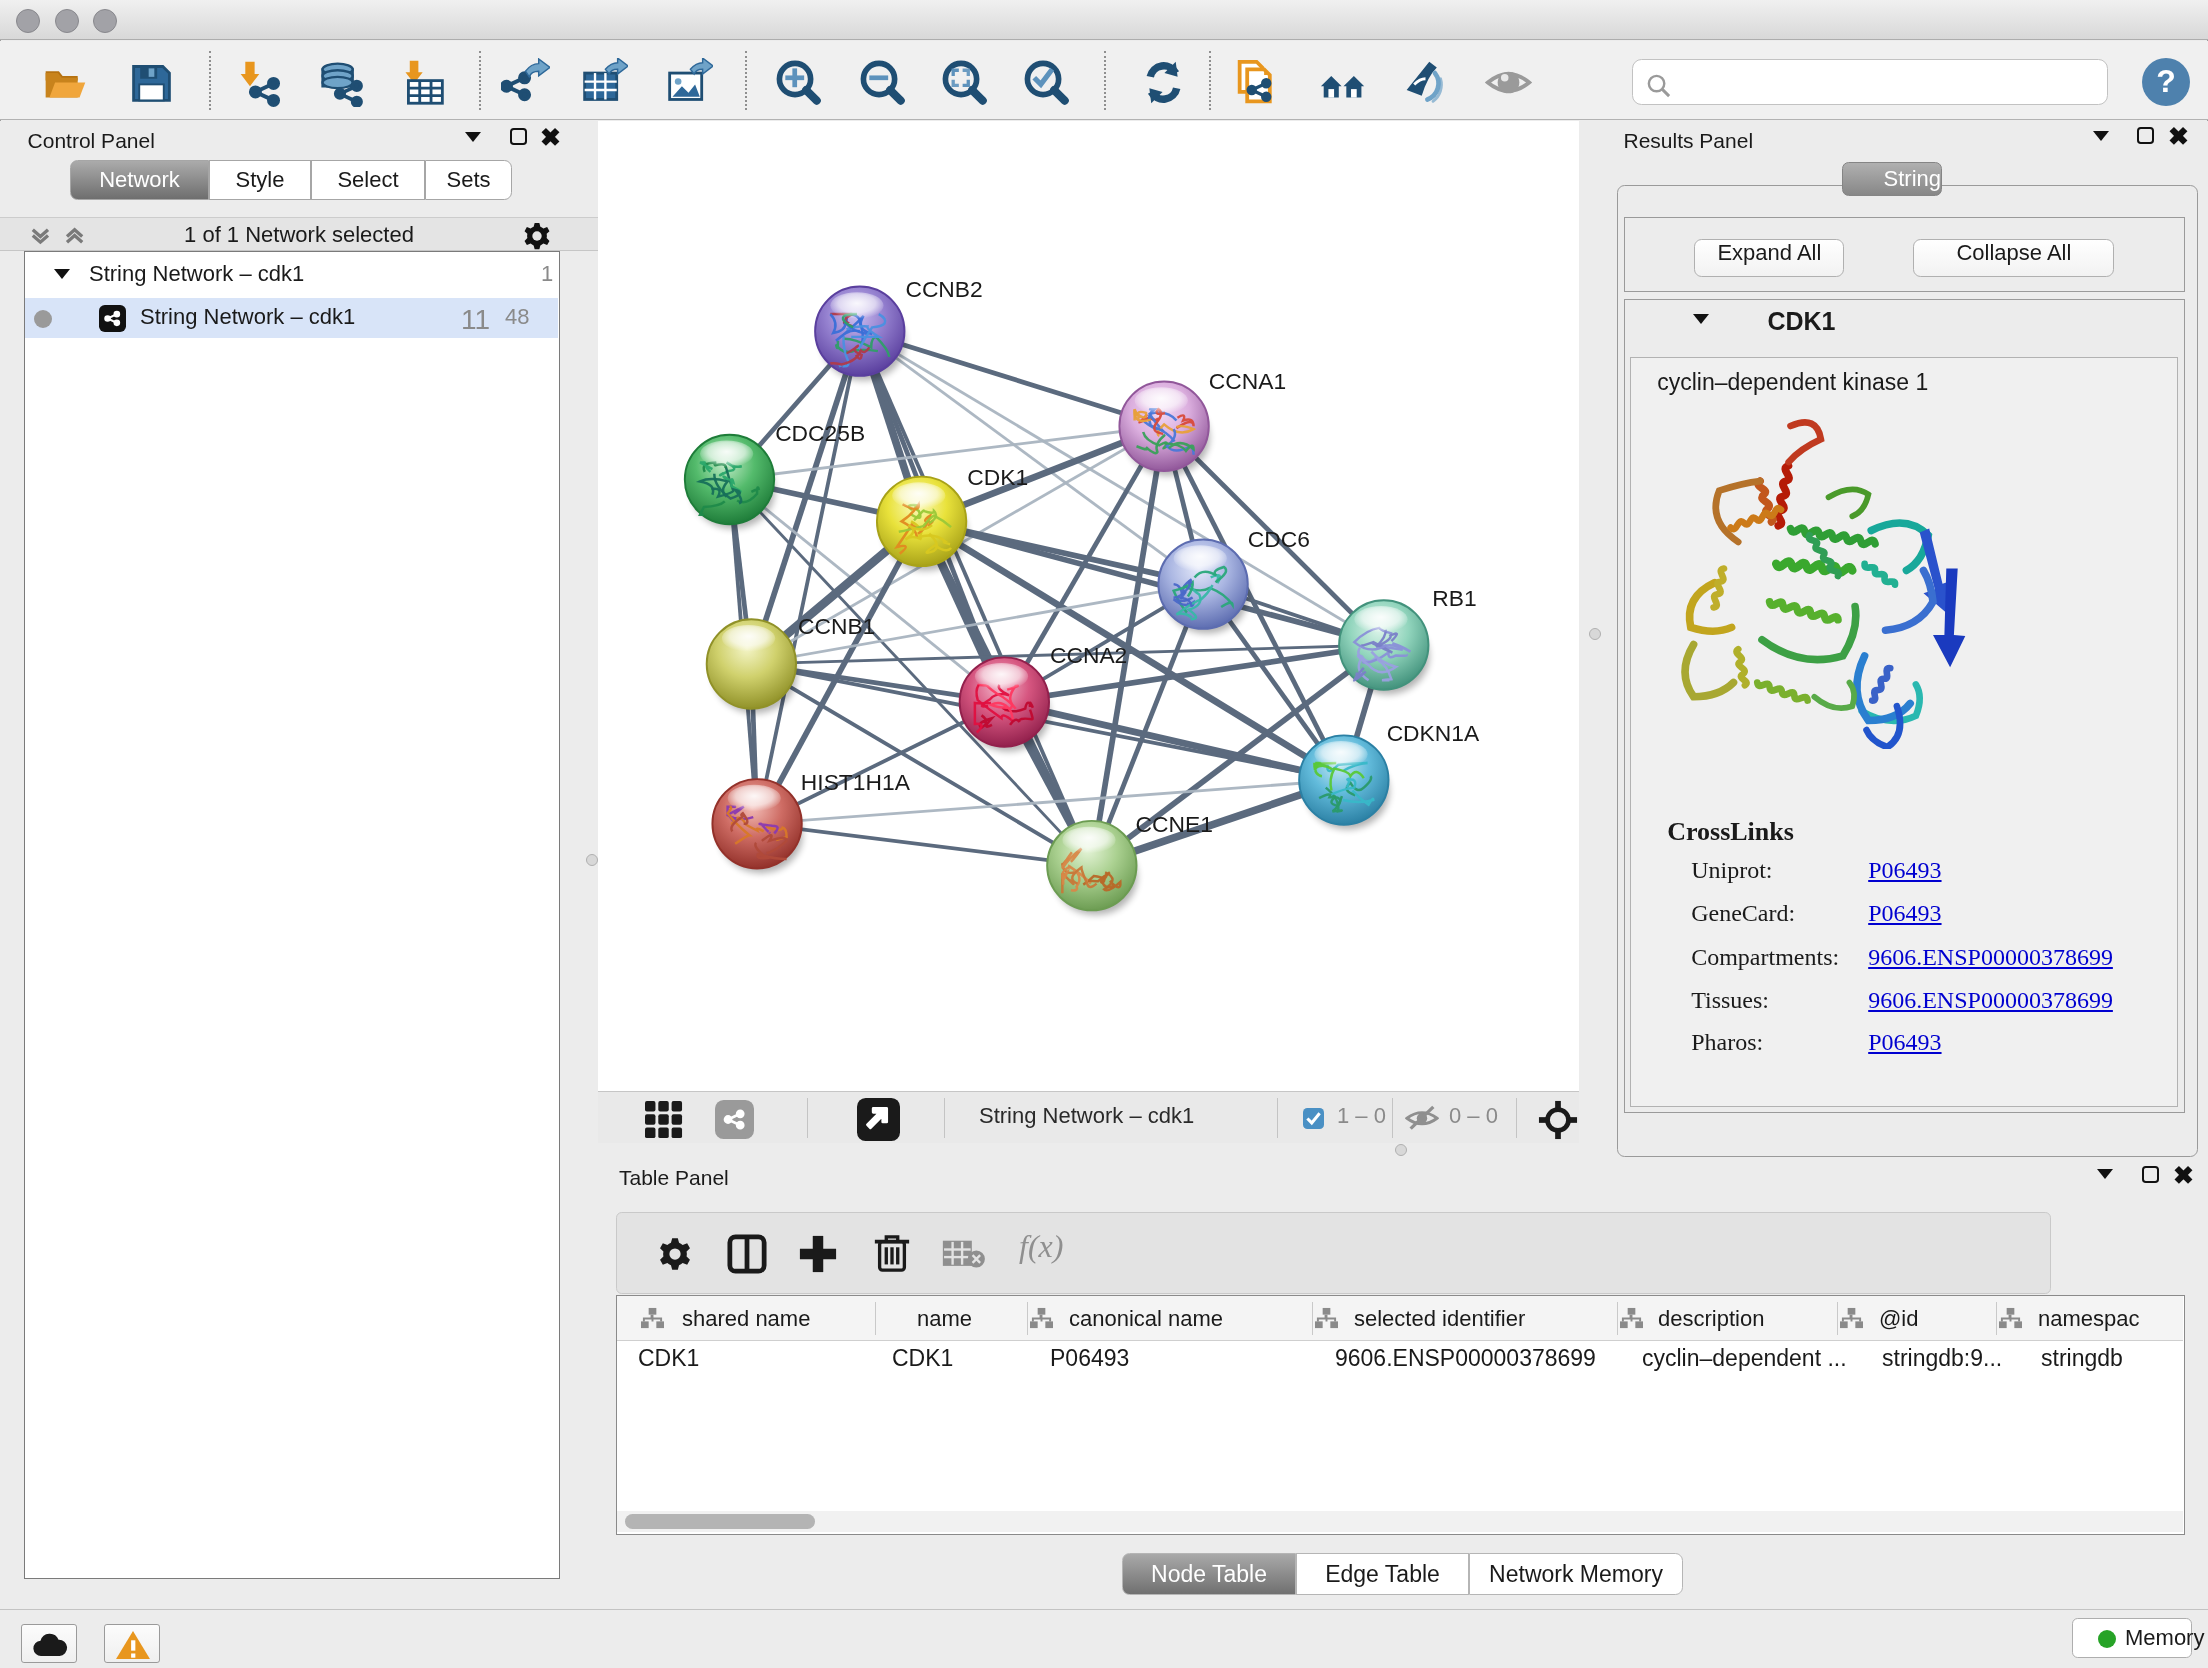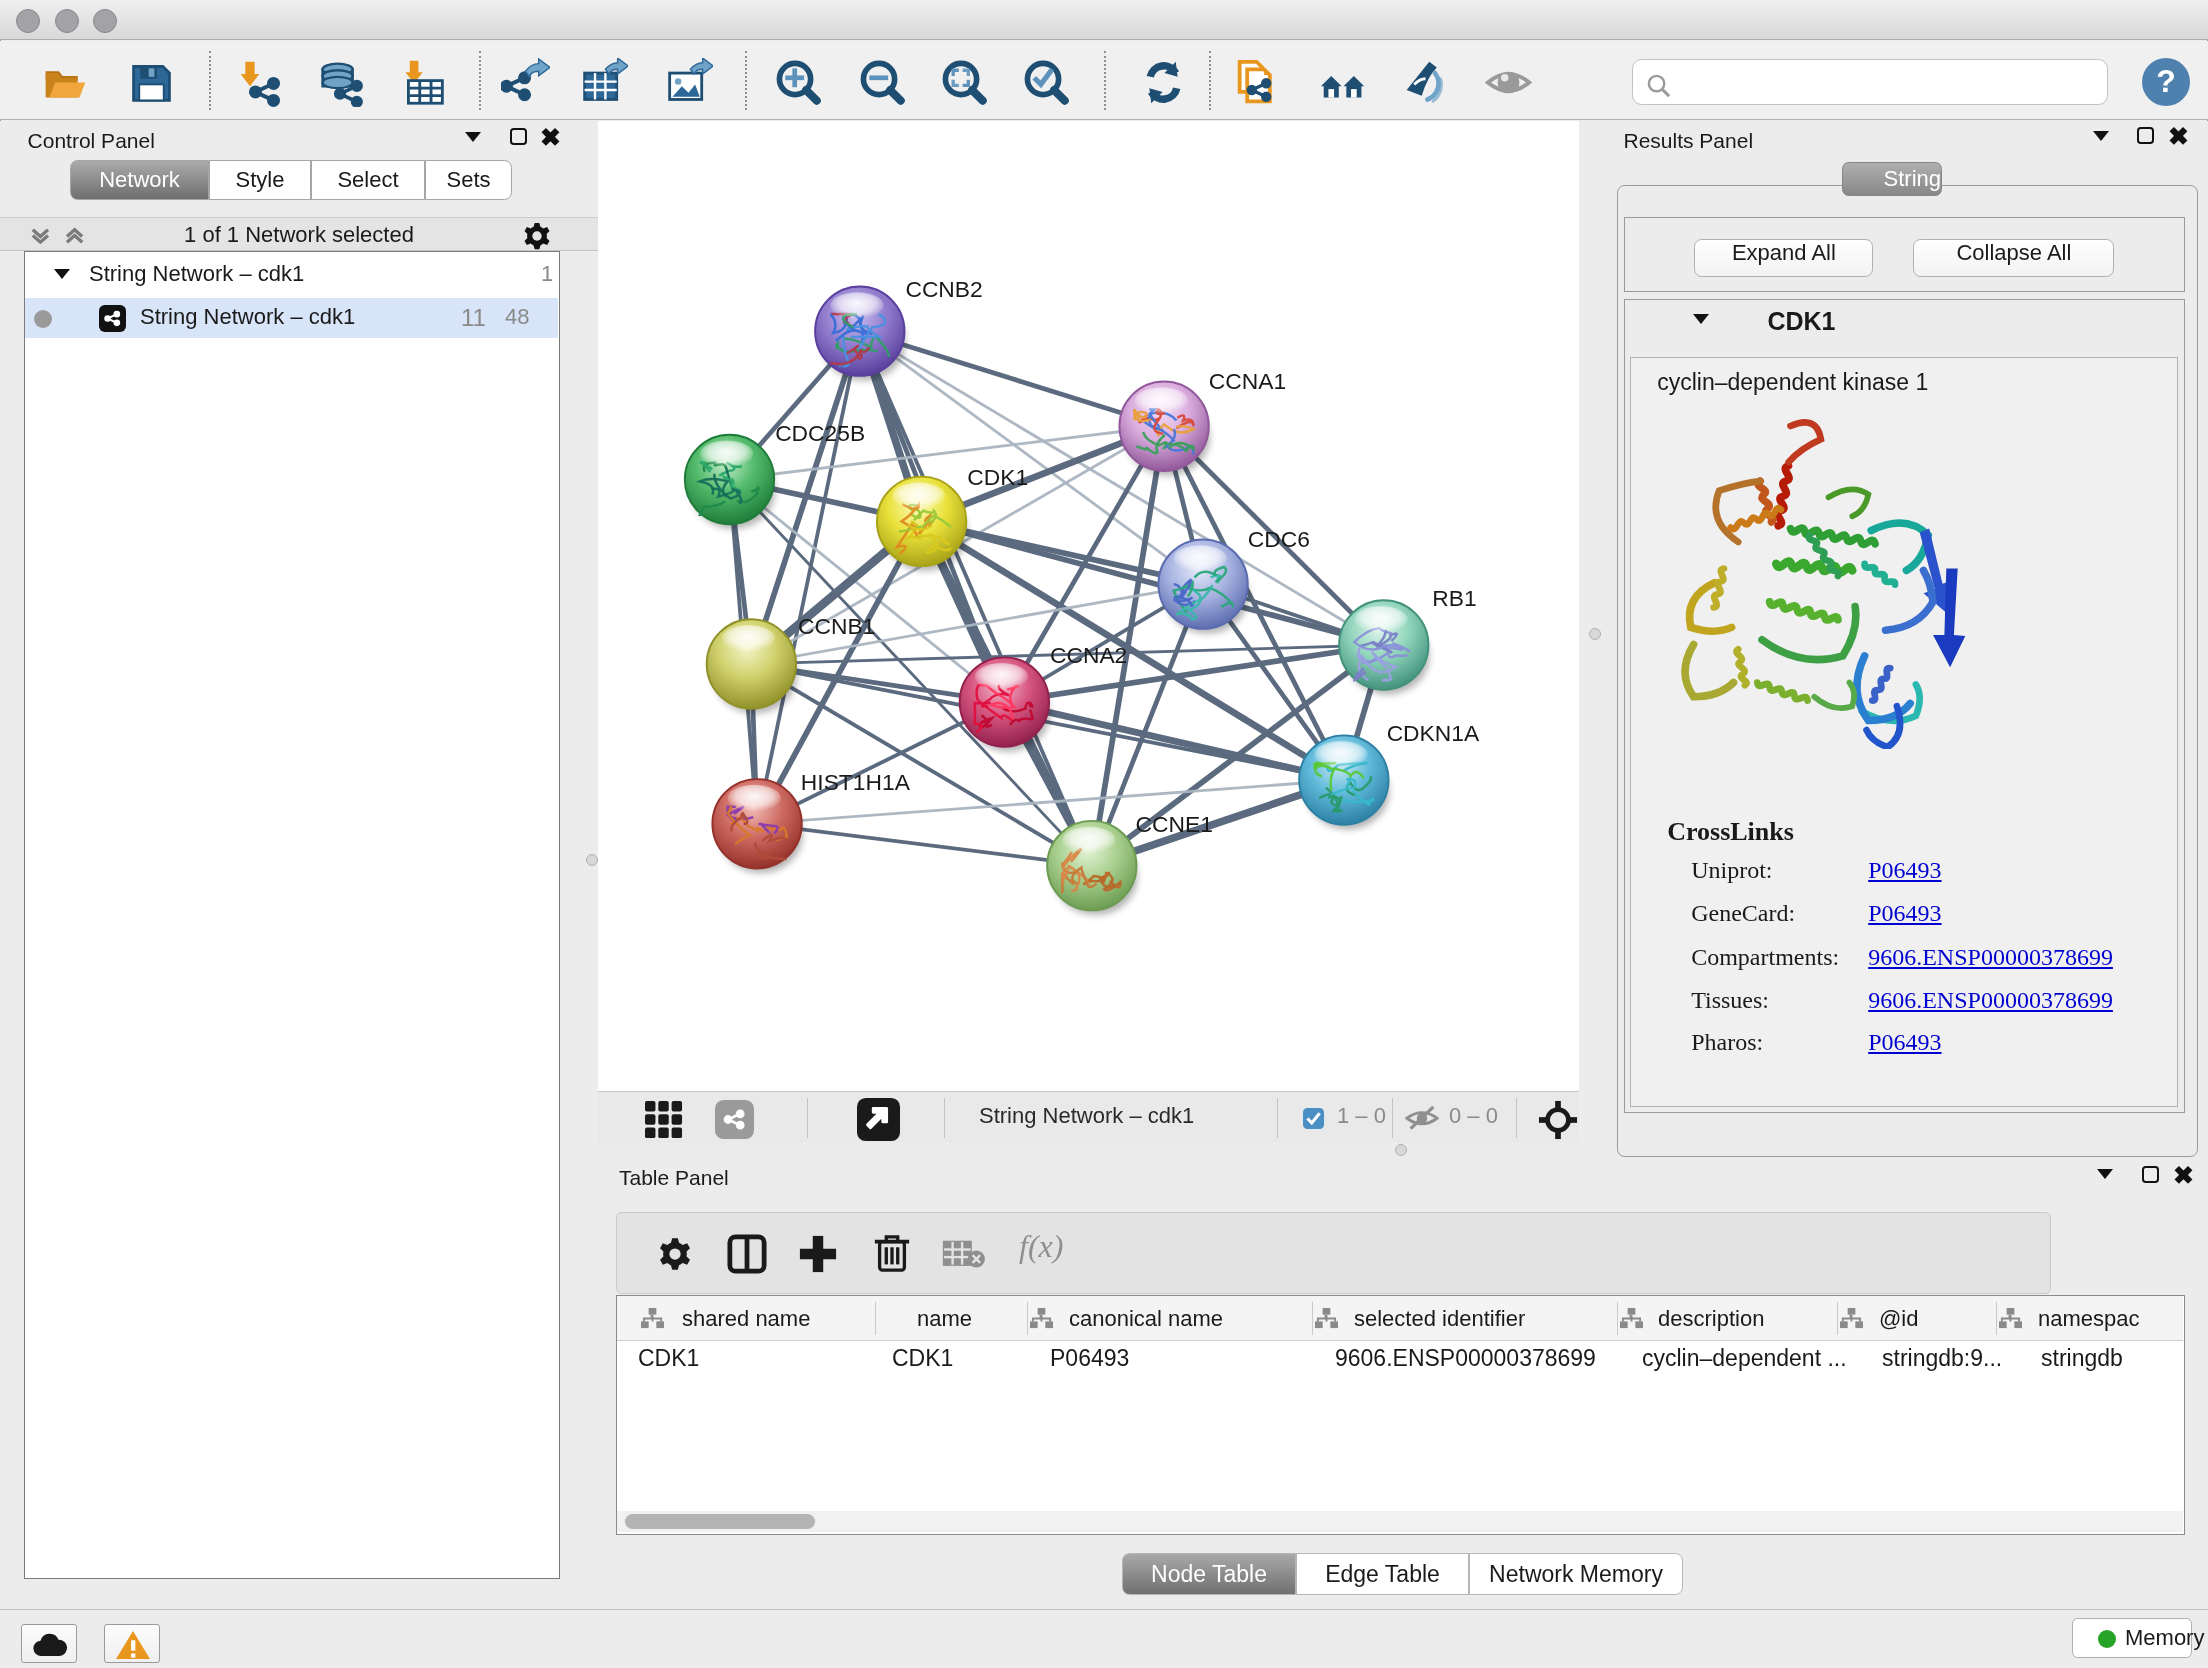--- a/index.html
+++ b/index.html
@@ -294,21 +294,21 @@
           <rect x="0" y="0" width="28" height="28" rx="6" fill="#111"></rect>
           <g stroke="#fff" stroke-width="2.1" fill="#fff">
             <line x1="18.5" y1="9.5" x2="8.899999999999999" y2="14"></line>
             <line x1="8.899999999999999" y1="14" x2="18.5" y2="18.5"></line>
             <circle cx="18.5" cy="9.5" r="2.4"></circle>
             <circle cx="8.899999999999999" cy="14" r="2.4"></circle>
             <circle cx="18.5" cy="18.5" r="2.4"></circle>
           </g>
         </svg>
       <div style="position:absolute; left:115px; top:5.7px; font-size:22px;">String Network – cdk1</div>
-      <div style="position:absolute; left:436px; top:5.7px; font-size:24px; color:#8a8a8a;">11</div>
+      <div style="position:absolute; left:436px; top:5.7px; font-size:28px; color:#8a8a8a;">11</div>
       <div style="position:absolute; left:480px; top:5.7px; font-size:22px; color:#8a8a8a;">48</div>
     </div>
   </div>
 </div>
 
 <div id="canvas">
   <svg width="981" height="970" viewBox="0 0 1031 1020">
 <defs>
 <radialGradient id="gCCNB2" cx="0.45" cy="0.32" r="0.78">
           <stop offset="0" stop-color="#cdc0f0"></stop>
@@ -621,21 +621,21 @@
 </div>
 
 <div id="rpanel">
   <div id="rtitle">Results Panel</div>
   <div class="ptri" style="left:480px; top:9.5px;"></div>
   <div class="psq" style="left:524px; top:5.7px;"></div>
   <div class="px" style="left:555px; top:6.7px;">✖</div>
   <div id="rbox"></div>
   <div id="stringtab">String</div>
   <div id="rbox1">
-    <div class="rbtn" style="left:69px; width:179px;">Expand All</div>
+    <div class="rbtn" style="left:69px; width:150px;">Expand All</div>
     <div class="rbtn" style="left:288px; width:201px;">Collapse All</div>
   </div>
   <div id="rbox2">
     <div class="ptri" style="left:68px; top:14.3px;"></div>
     <div style="position:absolute; left:142px; top:6.7px; font-size:25px; font-weight:bold;">CDK1</div>
     <div id="rbox2inner">
       <div style="position:absolute; left:26px; top:11.4px; font-size:23px;">cyclin–dependent kinase 1</div>
       <svg style="position:absolute;left:17px;top:49px;" width="323" height="342" viewBox="0 0 340 360">
           <path d="M148 62 C137 65 156 75 145 78 C135 81 153 91 142 94 C132 97 150 106 140 109 C129 112 148 122 137 125" fill="none" stroke="#b51b07" stroke-width="8" stroke-linecap="round"></path>
           <path d="M150 20 Q178 8 182 34 Q160 44 148 58" fill="none" stroke="#c03a20" stroke-width="7" stroke-linecap="round"></path>

